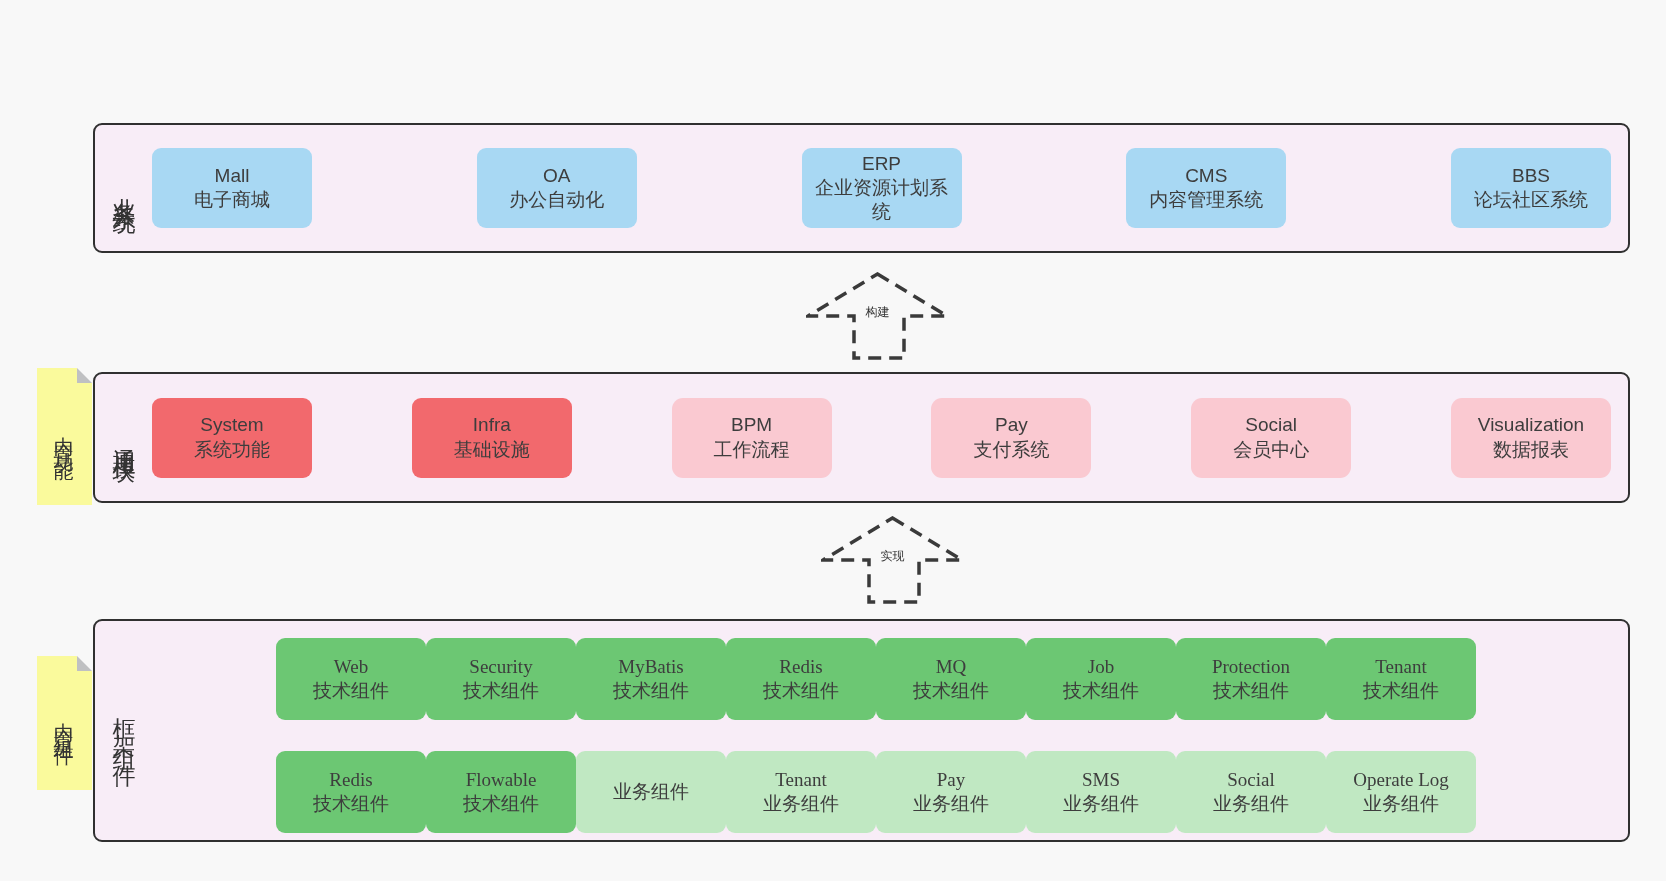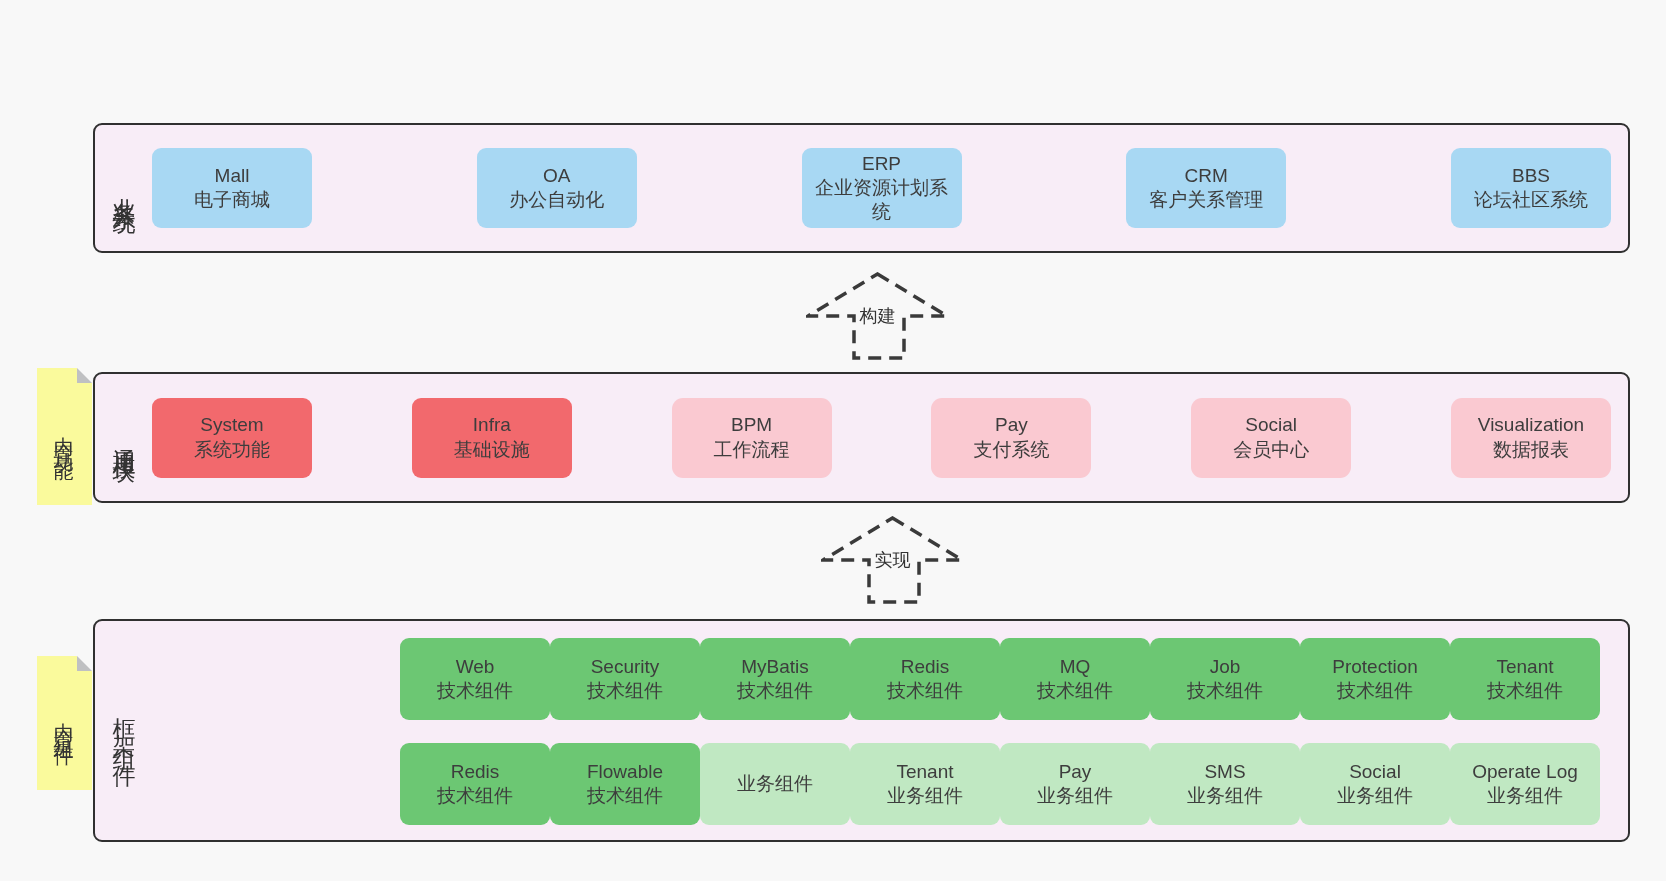--- a/index.html
+++ b/index.html
@@ -38,21 +38,21 @@
     white-space:nowrap;
   }
   .layer-framework .layer-label{letter-spacing:16px;}
 
   .boxes-zone{
     position:absolute;left:57px;right:17px;top:0;bottom:0;
     display:flex;align-items:center;justify-content:space-between;
   }
   .layer-framework .boxes-zone{
     right:28px;flex-direction:column;justify-content:flex-start;
-    padding-top:17px;gap:23px;align-items:flex-end;
+    padding-top:17px;gap:31px;align-items:center;font-family:Liberation Serif, serif;
   }
   .box-row{display:flex;justify-content:space-between;}
 
   .box{
     width:160px;height:80px;border-radius:9px;
     display:flex;flex-direction:column;align-items:center;justify-content:center;
     text-align:center;font-size:19px;line-height:1.28;color:#3d3d3d;
     padding:2px 6px;
   }
   .layer-framework .box{width:150px;height:82px;}
@@ -78,21 +78,21 @@
     font-size:20px;color:#333;letter-spacing:8px;white-space:nowrap;
   }
 
   .arrow{position:absolute;width:143px;height:88px;}
   .arrow-build{left:806px;top:272px;}
   .arrow-implement{left:821px;top:516px;}
   .arrow svg{display:block;width:100%;height:100%;}
   .arrow-label{
     position:absolute;left:50%;top:31px;transform:translateX(-50%);
     background:var(--page-bg);padding:1px 3px;
-    font-size:18px;color:#333;white-space:nowrap;
+    font-size:12px;color:#333;white-space:nowrap;
   }
 </style>
 </head>
 <body>
 
 <div class="stage">
 
   <div class="layer layer-business">
     <div class="layer-label">业务系统</div>
     <div class="boxes-zone">
@@ -102,22 +102,22 @@
         </div>
         <div class="box blue">
           <div class="box-title">OA</div>
           <div class="box-subtitle">办公自动化</div>
         </div>
         <div class="box blue">
           <div class="box-title">ERP</div>
           <div class="box-subtitle">企业资源计划系统</div>
         </div>
         <div class="box blue">
-          <div class="box-title">CRM</div>
-          <div class="box-subtitle">客户关系管理</div>
+          <div class="box-title">CMS</div>
+          <div class="box-subtitle">内容管理系统</div>
         </div>
         <div class="box blue">
           <div class="box-title">BBS</div>
           <div class="box-subtitle">论坛社区系统</div>
         </div>
       </div>
   </div>
 
   <div class="arrow arrow-build">
     <svg viewBox="0 0 143 88">

